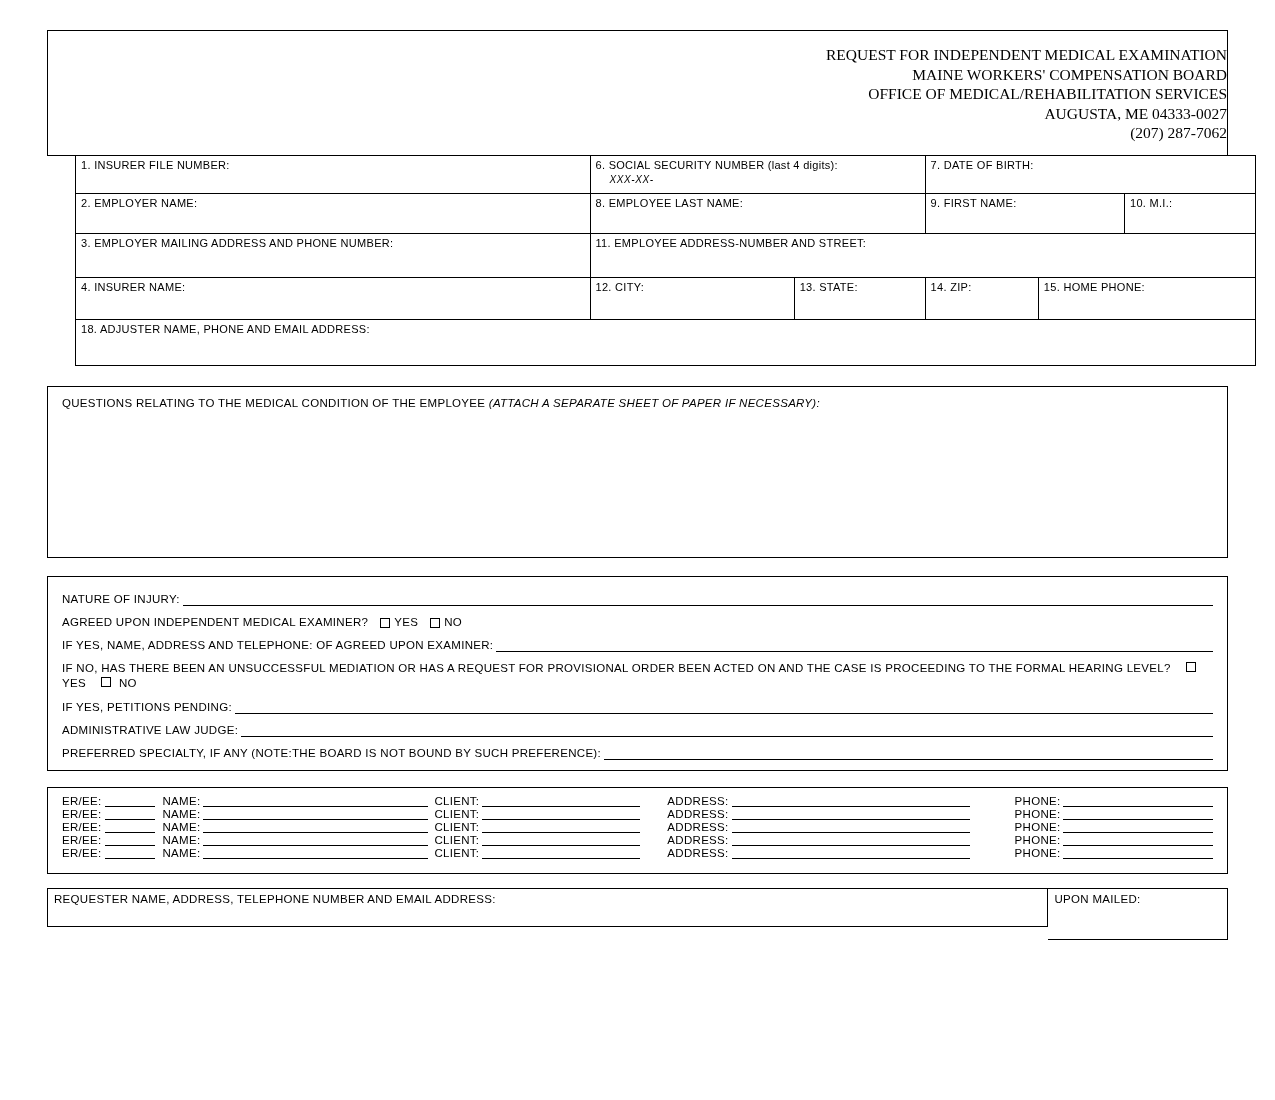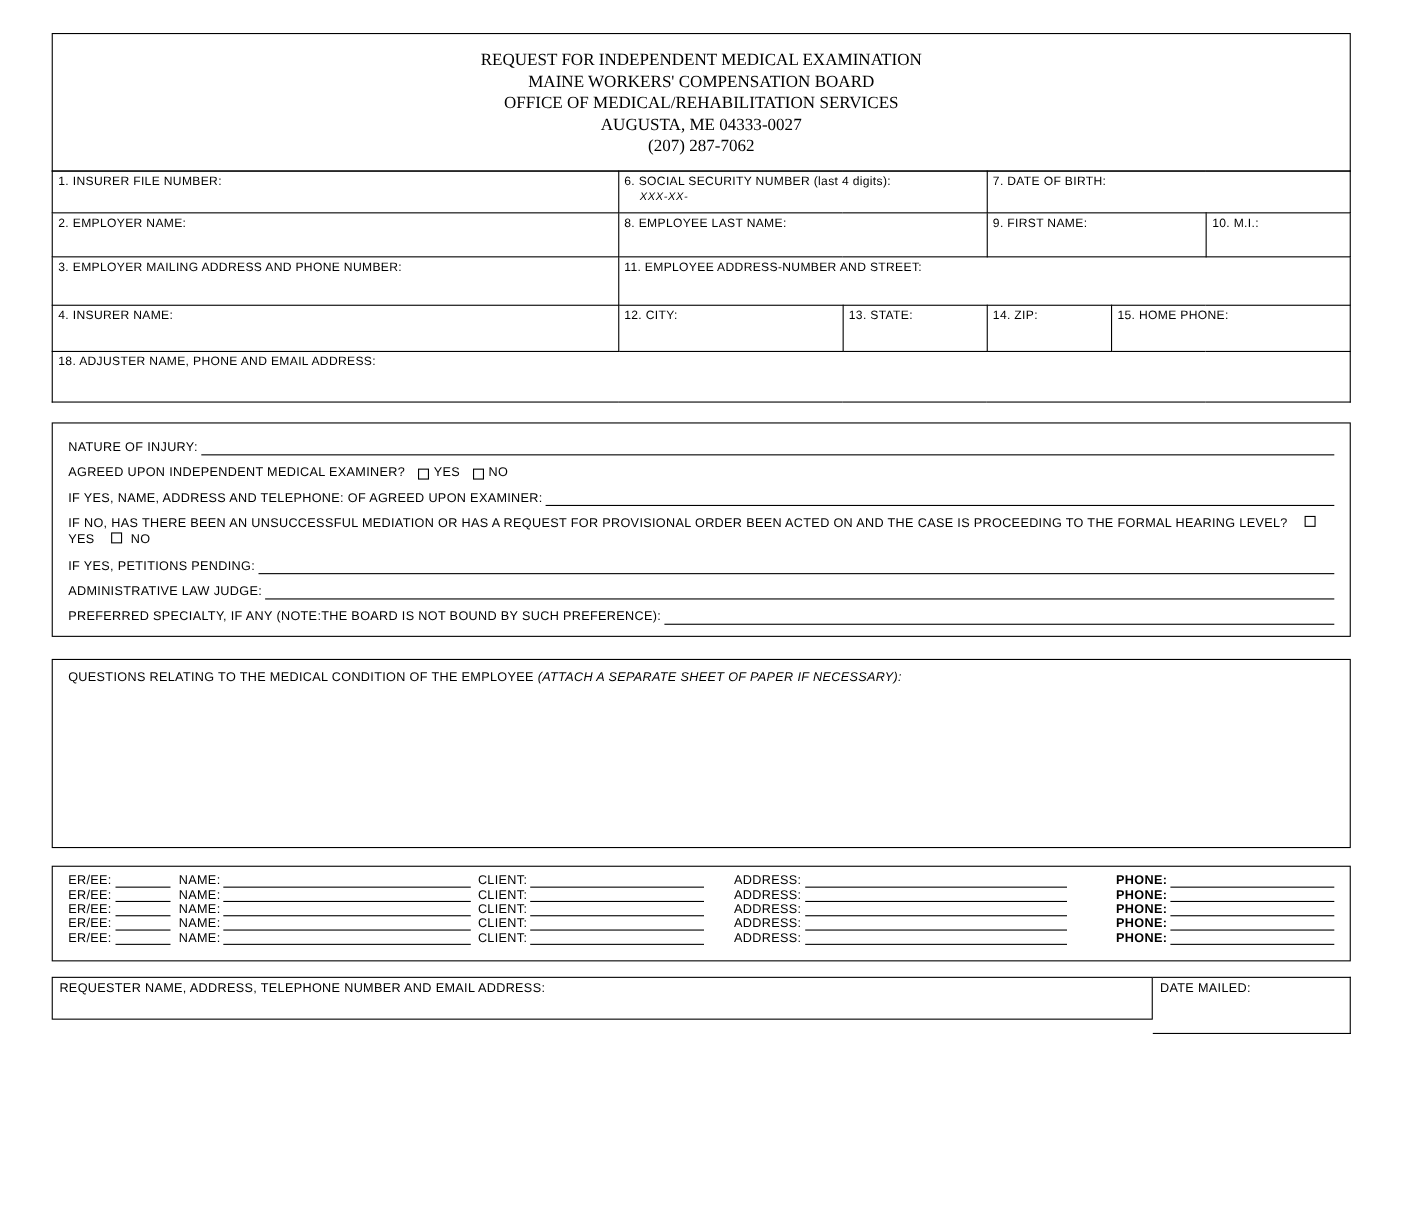--- a/index.html
+++ b/index.html
@@ -8,29 +8,29 @@
     width: 1275px; height: 1100px;
     background: #ffffff; color: #000;
     font-family: "Liberation Sans", sans-serif;
     overflow: hidden;
   }
   .page { padding: 30px 47px 0 47px; position: relative; }
 
   
   .header-box {
     border: 1px solid #000;
-    text-align: center;
+    text-align: right;
     font-family: "Liberation Serif", serif;
     font-size: 15.5px;
     line-height: 19.5px;
     padding: 14px 0 12px 0;
   }
 
   
-  table.fields { width: 100%; border-collapse: collapse; table-layout: fixed; margin-top: -1px; }
+  table.fields { width: 100%; border-collapse: collapse; table-layout: fixed; margin-top: -1px; margin-left: 28px; }
   table.fields td {
     border: 1px solid #000;
     vertical-align: top;
     padding: 3px 4px 2px 5px;
     font-size: 11px;
     letter-spacing: 0.3px;
   }
   .ssn-value { font-size: 10px; letter-spacing: 0.6px; padding: 3px 0 0 14px; font-style: italic; }
 
   
@@ -62,21 +62,21 @@
   .party-row .plbl { white-space: nowrap; }
   .party-row .fill { display: inline-block; height: 13px; margin-left: 3px; }
   .f-eree { width: 50px; }
   .f-name { width: 225px; }
   .f-client { width: 158px; }
   .f-address { width: 238px; }
   .f-phone { flex: 1; max-width: 155px; }
   .ml6 { margin-left: 6px; }
   .ml8 { margin-left: 8px; }
   .ml27 { margin-left: 27px; }
-  .ml45 { margin-left: 45px; font-weight: bold; }
+  .ml45 { margin-left: 45px; }
 
   .requester-box { display: flex; margin-top: 14px; }
   .req-left {
     border: 1px solid #000; width: 84.8%; height: 39px;
     padding: 4px 6px; font-size: 11.5px; letter-spacing: 0.3px;
   }
   .req-right {
     border: 1px solid #000; border-left: none; flex: 1; height: 52px;
     padding: 4px 6px; font-size: 11.5px; letter-spacing: 0.3px;
   }
@@ -156,63 +156,63 @@
       </td>
     </tr>
     <tr style="height:46px">
       <td colspan="6">
         <span>18. ADJUSTER NAME, PHONE AND EMAIL ADDRESS:</span>
       </td>
     </tr>
   </tbody>
     </table>
 
-  <div class="section injury-section">
-    <div class="fline">
-      <span class="lbl">NATURE OF INJURY:</span>
-      <span class="fill"></span>
-    </div>
-    <div class="fline">
-      <span class="lbl">AGREED UPON INDEPENDENT MEDICAL EXAMINER?</span>
-      <span class="checkbox"></span>
-      <span>YES</span>
-      <span class="checkbox"></span>
-      <span>NO</span>
-    </div>
-    <div class="fline">
-      <span class="lbl">IF YES, NAME, ADDRESS AND TELEPHONE: OF AGREED UPON EXAMINER:</span>
-      <span class="fill"></span>
-    </div>
-    <div class="wrap-line">
-      <span>IF NO, HAS THERE BEEN AN UNSUCCESSFUL MEDIATION OR HAS A REQUEST FOR PROVISIONAL ORDER BEEN ACTED ON AND THE CASE IS PROCEEDING TO THE FORMAL HEARING LEVEL? </span>
-      <span class="checkbox"></span>
-      <span>YES</span>
-      <span class="checkbox"></span>
-      <span>NO</span>
-    </div>
-    <div class="fline">
-      <span class="lbl">IF YES, PETITIONS PENDING:</span>
-      <span class="fill"></span>
-    </div>
-    <div class="fline">
-      <span class="lbl">ADMINISTRATIVE LAW JUDGE:</span>
-      <span class="fill"></span>
-    </div>
-    <div class="fline">
-      <span class="lbl">PREFERRED SPECIALTY, IF ANY (NOTE:THE BOARD IS NOT BOUND BY SUCH PREFERENCE): </span>
-      <span class="fill"></span>
-    </div>
-  </div>
-
   <div class="section questions-box">
     <div class="q-label">
       <span>QUESTIONS RELATING TO THE MEDICAL CONDITION OF THE EMPLOYEE </span><span class="italic">(ATTACH A SEPARATE SHEET OF PAPER IF NECESSARY):</span>
     </div>
   </div>
 
+  <div class="section injury-section">
+    <div class="fline">
+      <span class="lbl">NATURE OF INJURY:</span>
+      <span class="fill"></span>
+    </div>
+    <div class="fline">
+      <span class="lbl">AGREED UPON INDEPENDENT MEDICAL EXAMINER?</span>
+      <span class="checkbox"></span>
+      <span>YES</span>
+      <span class="checkbox"></span>
+      <span>NO</span>
+    </div>
+    <div class="fline">
+      <span class="lbl">IF YES, NAME, ADDRESS AND TELEPHONE: OF AGREED UPON EXAMINER:</span>
+      <span class="fill"></span>
+    </div>
+    <div class="wrap-line">
+      <span>IF NO, HAS THERE BEEN AN UNSUCCESSFUL MEDIATION OR HAS A REQUEST FOR PROVISIONAL ORDER BEEN ACTED ON AND THE CASE IS PROCEEDING TO THE FORMAL HEARING LEVEL? </span>
+      <span class="checkbox"></span>
+      <span>YES</span>
+      <span class="checkbox"></span>
+      <span>NO</span>
+    </div>
+    <div class="fline">
+      <span class="lbl">IF YES, PETITIONS PENDING:</span>
+      <span class="fill"></span>
+    </div>
+    <div class="fline">
+      <span class="lbl">ADMINISTRATIVE LAW JUDGE:</span>
+      <span class="fill"></span>
+    </div>
+    <div class="fline">
+      <span class="lbl">PREFERRED SPECIALTY, IF ANY (NOTE:THE BOARD IS NOT BOUND BY SUCH PREFERENCE): </span>
+      <span class="fill"></span>
+    </div>
+  </div>
+
   <div class="section parties-box">
 
     <div class="party-row">
       <span class="plbl">ER/EE:</span>
         <span class="fill f-eree"></span>
       <span class="plbl ml8">NAME:</span>
         <span class="fill f-name"></span>
       <span class="plbl ml6">CLIENT:</span>
         <span class="fill f-client"></span>
       <span class="plbl ml27">ADDRESS:</span>
@@ -268,17 +268,17 @@
       <span class="plbl ml45">PHONE:</span>
         <span class="fill f-phone"></span>
     </div>
   </div>
 
   <div class="requester-box">
     <div class="req-left">
       <span>REQUESTER NAME, ADDRESS, TELEPHONE NUMBER AND EMAIL ADDRESS:</span>
     </div>
     <div class="req-right">
-      <span>DATE MAILED:</span>
+      <span>UPON MAILED:</span>
     </div>
   </div>
 
 </div>
 
 </body></html>

